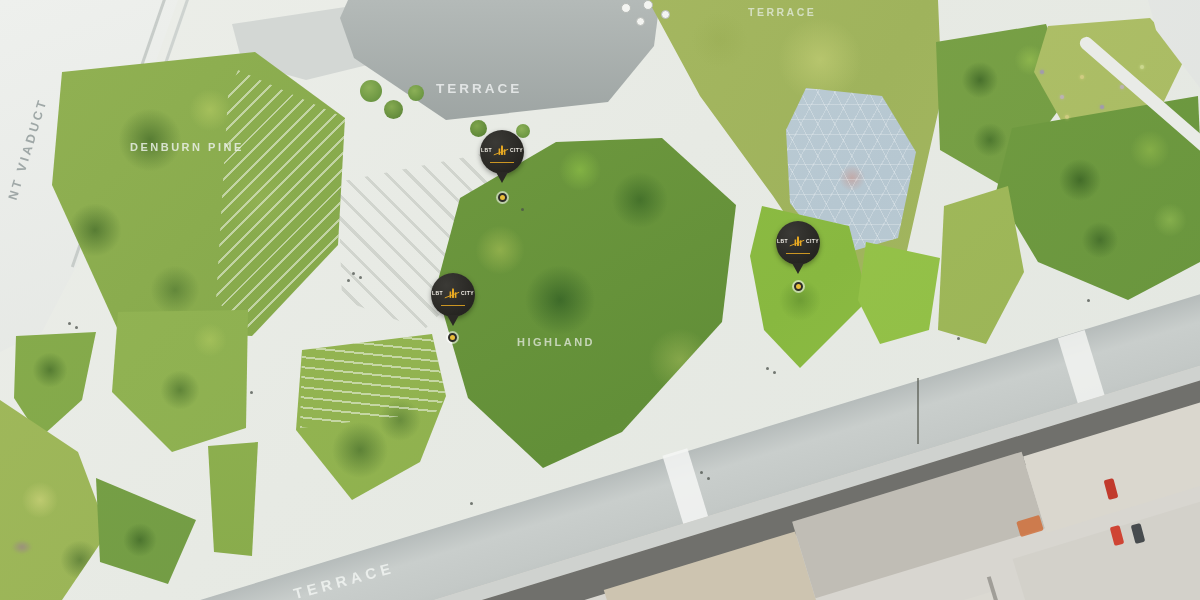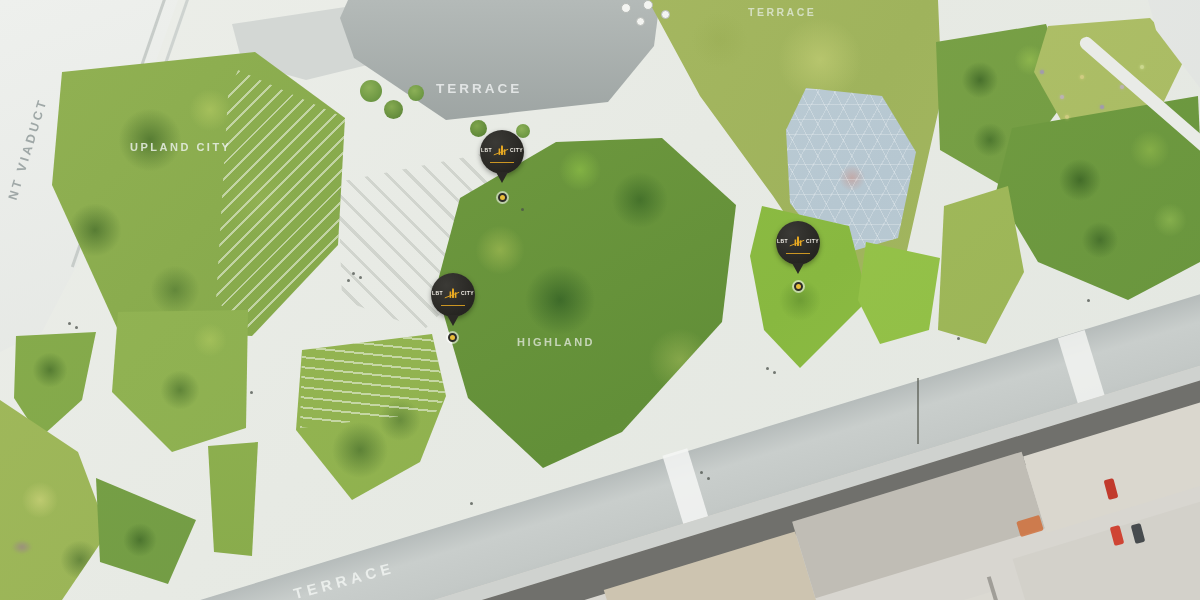--- a/index.html
+++ b/index.html
@@ -191,21 +191,21 @@
   <div class="speck" style="left:521px;top:208px;"></div>
   <div class="speck" style="left:700px;top:471px;z-index:21;"></div>
   <div class="speck" style="left:707px;top:477px;z-index:21;"></div>
   <div class="speck" style="left:766px;top:367px;"></div>
   <div class="speck" style="left:773px;top:371px;"></div>
   <div class="speck" style="left:957px;top:337px;"></div>
   <div class="speck" style="left:1087px;top:299px;"></div>
   <div class="speck" style="left:250px;top:391px;"></div>
   <div class="speck" style="left:470px;top:502px;z-index:21;"></div>
 
-  <div class="maplabel" style="left:130px;top:141px;font-size:11px;">UPLAND CITY</div>
+  <div class="maplabel" style="left:130px;top:141px;font-size:11px;">DENBURN PINE</div>
   <div class="maplabel" style="left:436px;top:81px;font-size:13.5px;letter-spacing:3px;color:rgba(240,243,242,.8);">TERRACE</div>
   <div class="maplabel" style="left:748px;top:6px;font-size:10.5px;color:rgba(230,238,225,.75);">TERRACE</div>
   <div class="maplabel" style="left:517px;top:336px;font-size:11px;color:rgba(222,230,215,.8);">HIGHLAND</div>
   <div class="maplabel" style="left:-25px;top:142px;font-size:12.5px;letter-spacing:3px;color:rgba(140,150,150,.8);transform:rotate(-73deg);">NT VIADUCT</div>
   <div class="maplabel" style="left:292px;top:572px;font-size:15px;letter-spacing:4.5px;color:rgba(250,252,250,.7);transform:rotate(-15deg);z-index:25;">TERRACE</div>
 
   <div class="pin" style="left:480px;top:130px;">
     <div class="balloon">
       <div class="logo-row">
         <span class="logo-txt">LBT</span>

